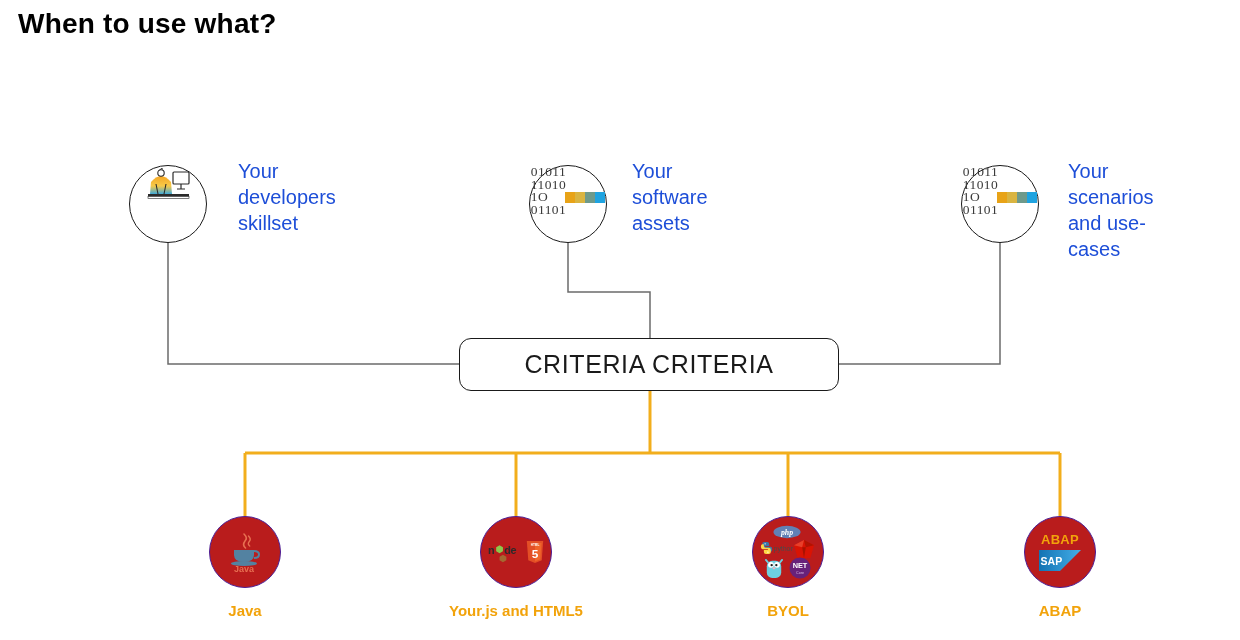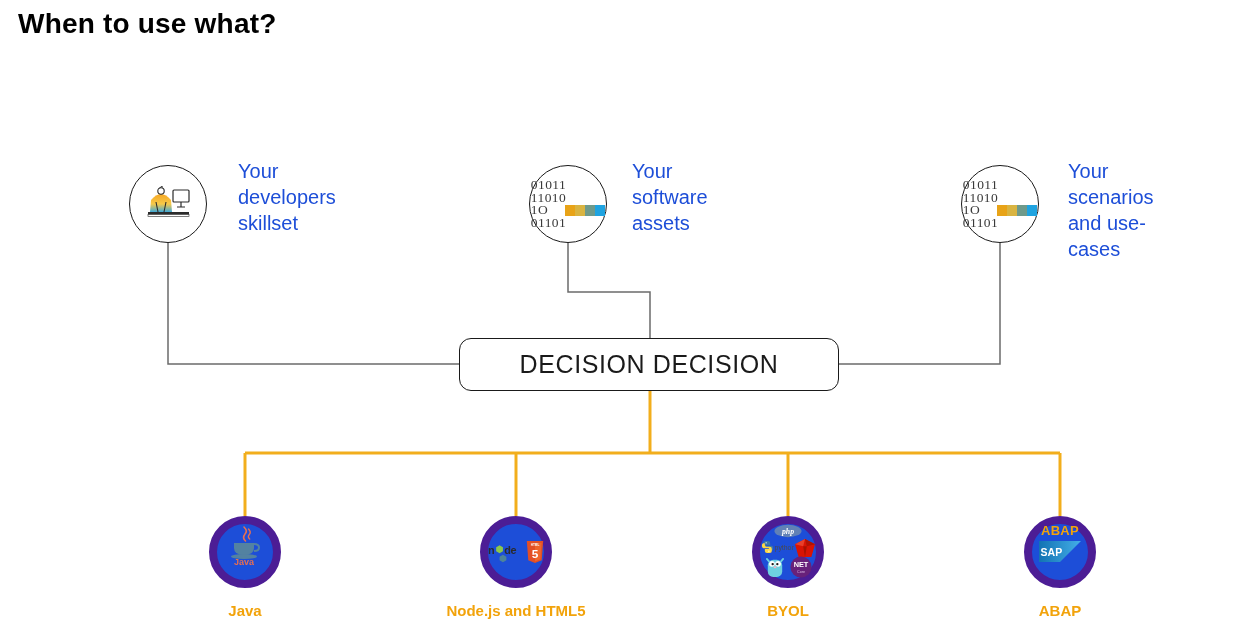--- a/index.html
+++ b/index.html
@@ -51,21 +51,20 @@
   }
   .criteria-circle {
     position: absolute;
     width: 78px;
     height: 78px;
     border-radius: 50%;
     border: 1.6px solid #1a1a1a;
     background: #ffffff;
     box-sizing: border-box;
     display: flex;
-    align-items: center;
     justify-content: center;
   }
   .criteria-label {
     position: absolute;
     font-size: 20px;
     line-height: 26px;
     color: #1d4ed8;
     white-space: pre-line;
   }
 
@@ -116,24 +115,25 @@
     white-space: nowrap;
   }
 
   
   .tech-node { position: absolute; }
   .tech-circle {
     position: absolute;
     width: 72px;
     height: 72px;
     border-radius: 50%;
-    border: 8px solid #4c1d95;
-    background: #1d4ed8;
+    border: 1px solid #4c1d95;
+    background: #b91c1c;
     box-sizing: border-box;
     display: flex;
+    align-items: center;
     justify-content: center;
   }
   .tech-label {
     position: absolute;
     font-size: 15px;
     font-weight: bold;
     color: #F2A30B;
     white-space: nowrap;
     text-align: center;
   }
@@ -252,21 +252,21 @@
         </div>
         <div>01101</div>
       </div>
     </div>
     <div class="criteria-label" style="left:1068px; top:158px;">Your
 scenarios
 and use-cases</div>
   </div>
 
   <div id="decision-box">
-    <span class="decision-text">DECISION DECISION</span>
+    <span class="decision-text">CRITERIA CRITERIA</span>
   </div>
 
   <div class="tech-node">
     <div class="tech-circle" style="left:209px; top:516px;">
       <svg class="java-logo" viewBox="0 0 36 42">
 
         <path d="M17 3 q4 4 1 7 q-3 4 0.5 7" fill="none" stroke="#E76F51" stroke-width="1.6" stroke-linecap="round"></path>
         <path d="M21.5 5 q3 3 0.8 5.5 q-2.2 2.6 0.4 4.5" fill="none" stroke="#E76F51" stroke-width="1.4" stroke-linecap="round"></path>
 
         <path d="M7 19 h20 v5 q0 7 -10 7 q-10 0 -10 -7 z" fill="#5382A1"></path>
@@ -290,21 +290,21 @@
           <polygon points="22,19 27,22 27,27 22,30 17,27 17,22" fill="#8CC84B" opacity="0.45"></polygon>
         </svg>
         <svg class="html5-logo" viewBox="0 0 22 26">
           <path d="M2 1 h18 l-1.6 21 L11 25 l-7.4 -3 z" fill="#E34F26"></path>
           <path d="M11 3 v20.5 l5.9 -2.4 L18.2 3 z" fill="#EF652A"></path>
           <text x="11" y="6" font-family="Liberation Sans, sans-serif" font-size="3.4" font-weight="bold" fill="#ffffff" text-anchor="middle">HTML</text>
           <text x="11" y="20" font-family="Liberation Sans, sans-serif" font-size="13" font-weight="bold" fill="#ffffff" text-anchor="middle">5</text>
         </svg>
       </div>
     </div>
-    <div class="tech-label" style="left:436px; top:602px; width:160px;">Node.js and HTML5</div>
+    <div class="tech-label" style="left:436px; top:602px; width:160px;">Your.js and HTML5</div>
   </div>
 
   <div class="tech-node">
     <div class="tech-circle" style="left:752px; top:516px;">
       <div class="byol-wrap">
 
         <svg style="left:14px; top:0px; width:28px; height:14px;" viewBox="0 0 34 16">
           <ellipse cx="17" cy="8" rx="16.5" ry="7.5" fill="#6181B6"></ellipse>
           <text x="17" y="12" font-family="Liberation Serif, serif" font-size="9.5" font-style="italic" font-weight="bold" fill="#ffffff" text-anchor="middle">php</text>
         </svg>

